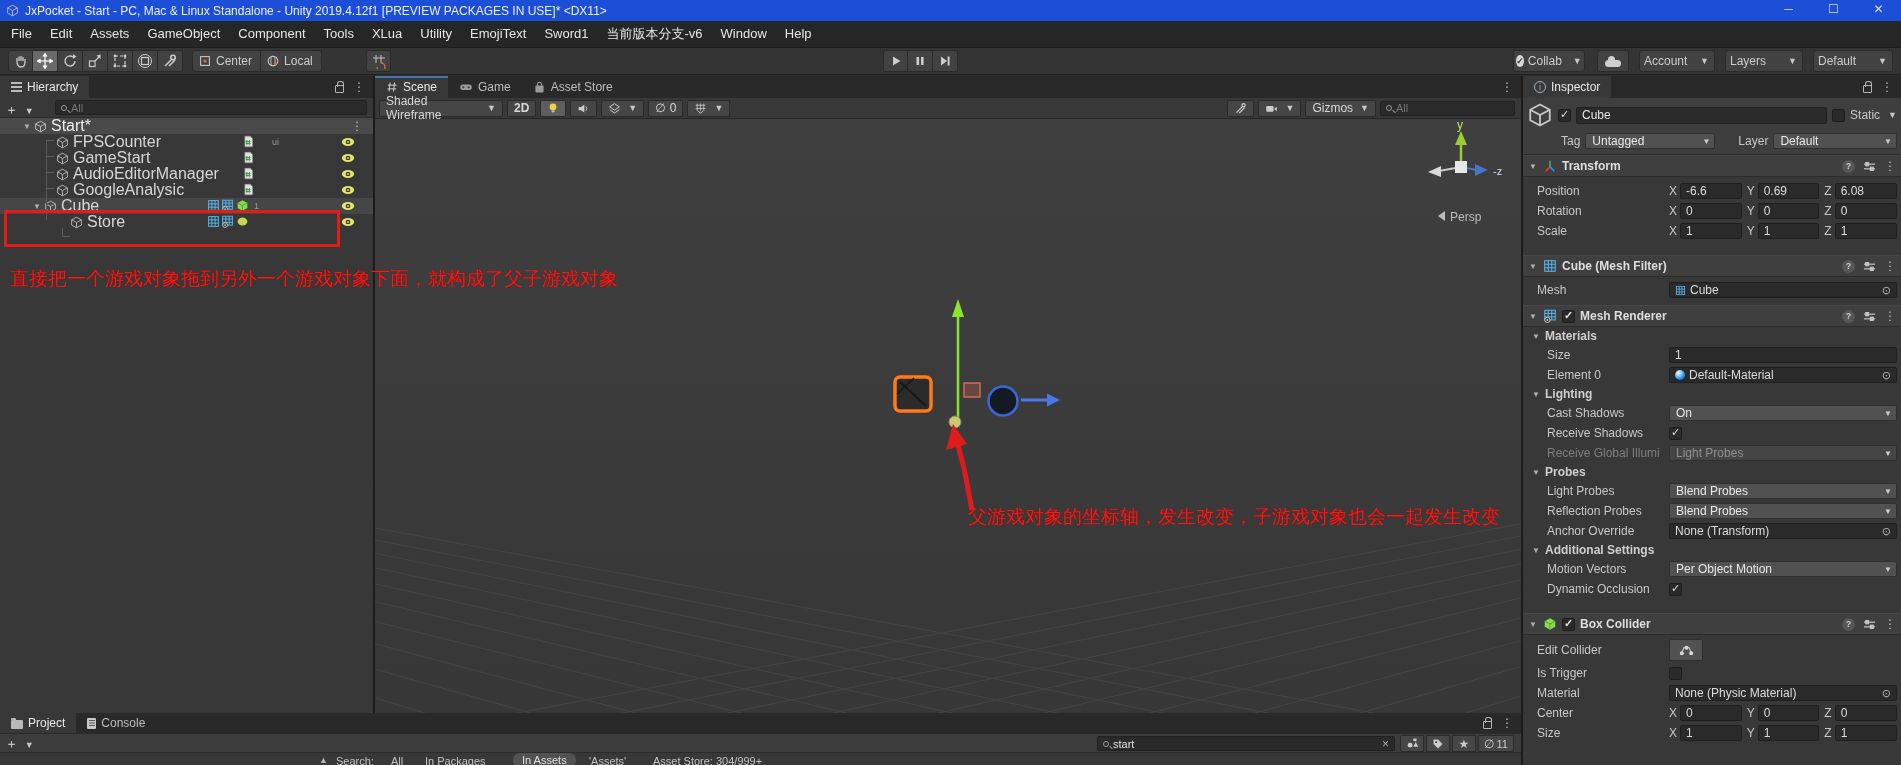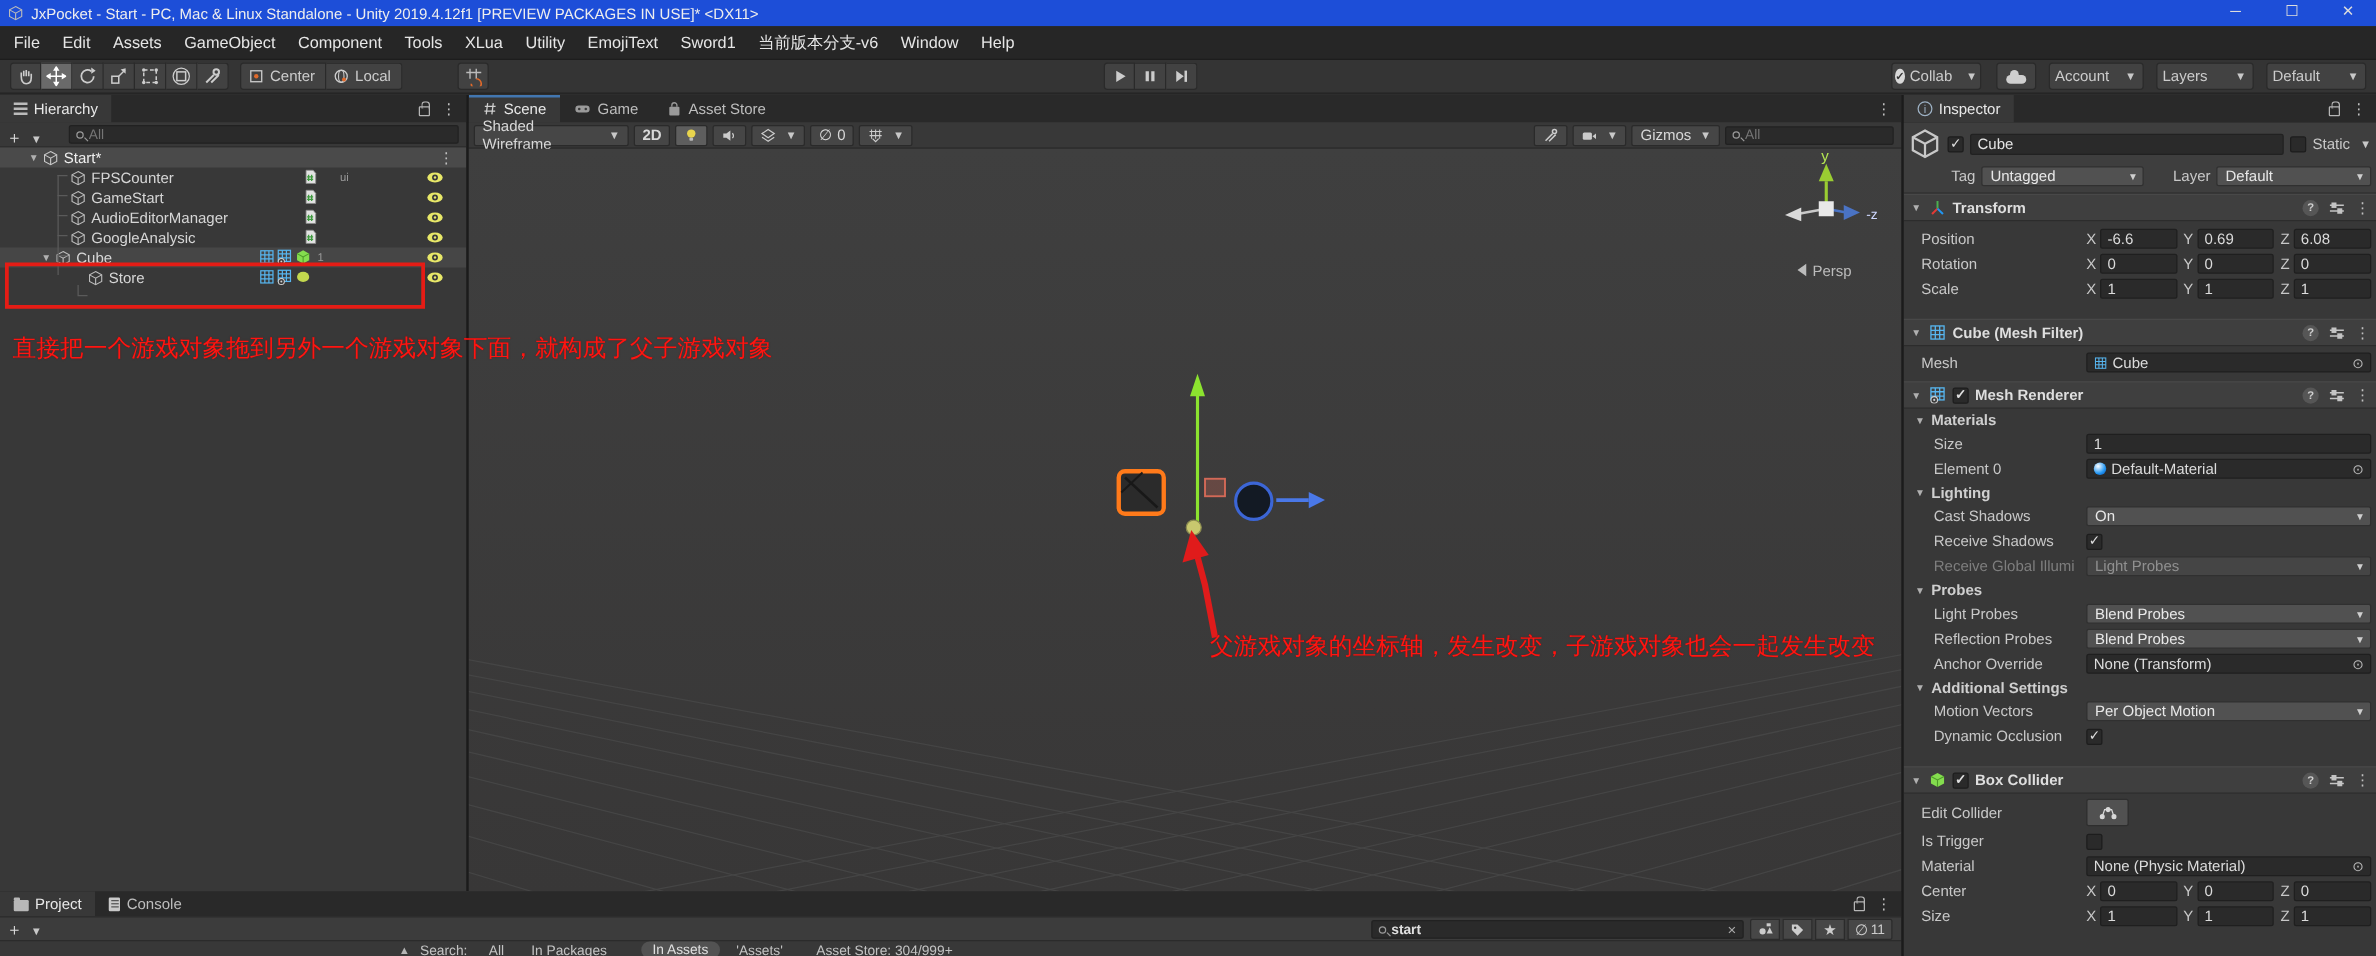--- a/index.html
+++ b/index.html
@@ -41,21 +41,21 @@
   .hiertools{height:20px;background:#383838;border-bottom:1px solid #2b2b2b;position:relative}
   .plusbtn{position:absolute;left:5px;top:3px;color:#ddd;font-size:13px}
   .searchbox{position:absolute;background:#2a2a2a;border:1px solid #212121;border-radius:2px;height:15px;display:flex;align-items:center;gap:4px;padding:0 5px;color:#969696}
   .searchbox input{background:transparent;border:none;outline:none;color:#cfcfcf;font-size:11px;width:100%;font-family:"Liberation Sans",sans-serif}
   .mag{width:6px;height:6px;border:1px solid #9a9a9a;border-radius:50%;position:relative;flex:none}
   .mag::after{content:"";position:absolute;left:5px;top:5px;width:4px;height:1px;background:#9a9a9a;transform:rotate(45deg)}
   .scenerow{height:16px;background:#4a4a4a;display:flex;align-items:center;position:relative;color:#efefef}
   .hrow{height:16px;display:flex;align-items:center;position:relative;color:#d6d6d6}
   .hrow.selrow{background:#464646}
   .fold{width:10px;font-size:8px;color:#b0b0b0;text-align:center}
-  .hlabel{font-size:12px}
+  .hlabel{font-size:16px}
   .rowabs{position:absolute;top:1px;display:flex;align-items:center;gap:2px}
   .badge{font-size:9px;color:#9a9a9a}
   .treelineV{position:absolute;width:1px;background:#5a5a5a}
   .treelineH{position:absolute;height:1px;background:#5a5a5a}
   .redbox{position:absolute;border:3px solid #e51c15;pointer-events:none}
   
   .scenetools{height:21px;background:#383838;border-bottom:1px solid #262626;position:relative;display:flex;align-items:center}
   .sbtn{height:17px;background:#464646;border:1px solid #2a2a2a;border-radius:2px;display:flex;align-items:center;gap:4px;padding:0 6px;margin-left:4px;color:#d8d8d8;font-size:12px}
   .viewport{position:absolute;left:0;right:0;top:43px;bottom:0;background:linear-gradient(#3f3f3f,#383737)}
   .annot{position:absolute;color:#ff1511;font-weight:normal;font-size:19px;white-space:nowrap;text-shadow:0 0 1px rgba(120,0,0,.6)}
@@ -1034,21 +1034,21 @@
           </div>
         <div class="tabtools">
             <span class="locki"></span>
             <span class="kebab">⋮</span>
           </div>
       </div>
       <div class="ptoolbar">
         <span class="plusbtn" style="top:1px">＋ <span class="caret">▼</span></span>
         <div class="searchbox" style="left:1097px;width:298px;top:2px">
           <span class="mag"></span>
-          <input readonly="" style="color: rgb(224, 224, 224); font-weight: bold;" value="start">
+          <input readonly="" style="color: rgb(224, 224, 224);" value="start">
           <span style="color:#aaa">×</span>
         </div>
         <div class="pbtn" style="left:1400px;width:24px;border-radius:2px 0 0 2px">
             <svg class="icon" width="13" height="13" viewBox="0 0 16 16">
               <circle cx="5" cy="10" r="3" fill="#ccc"></circle>
               <polygon points="9,12 12,6 15,12" fill="#ccc"></polygon>
               <rect x="9" y="2" width="4" height="3" fill="#ccc"></rect>
             </svg>
           </div>
         <div class="pbtn" style="left:1426px;width:24px">

